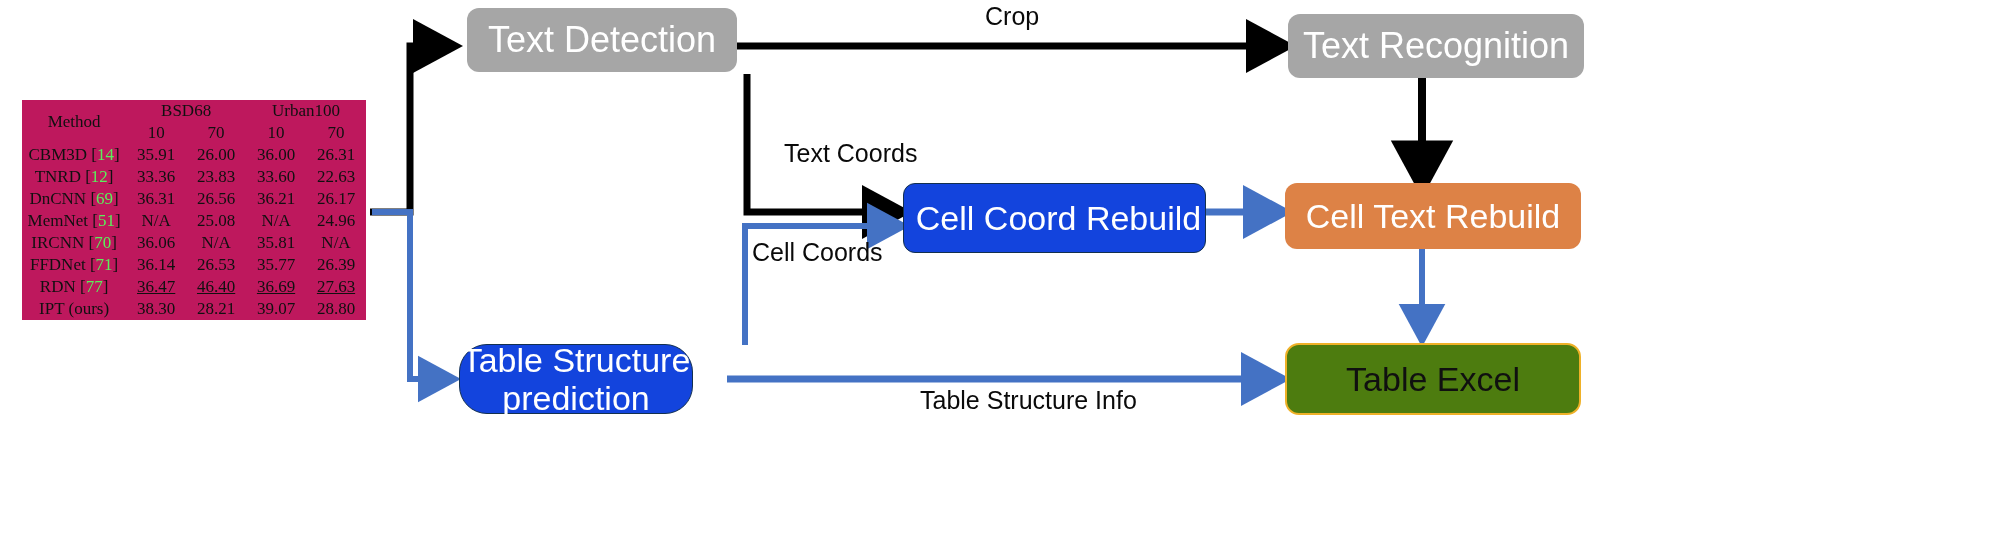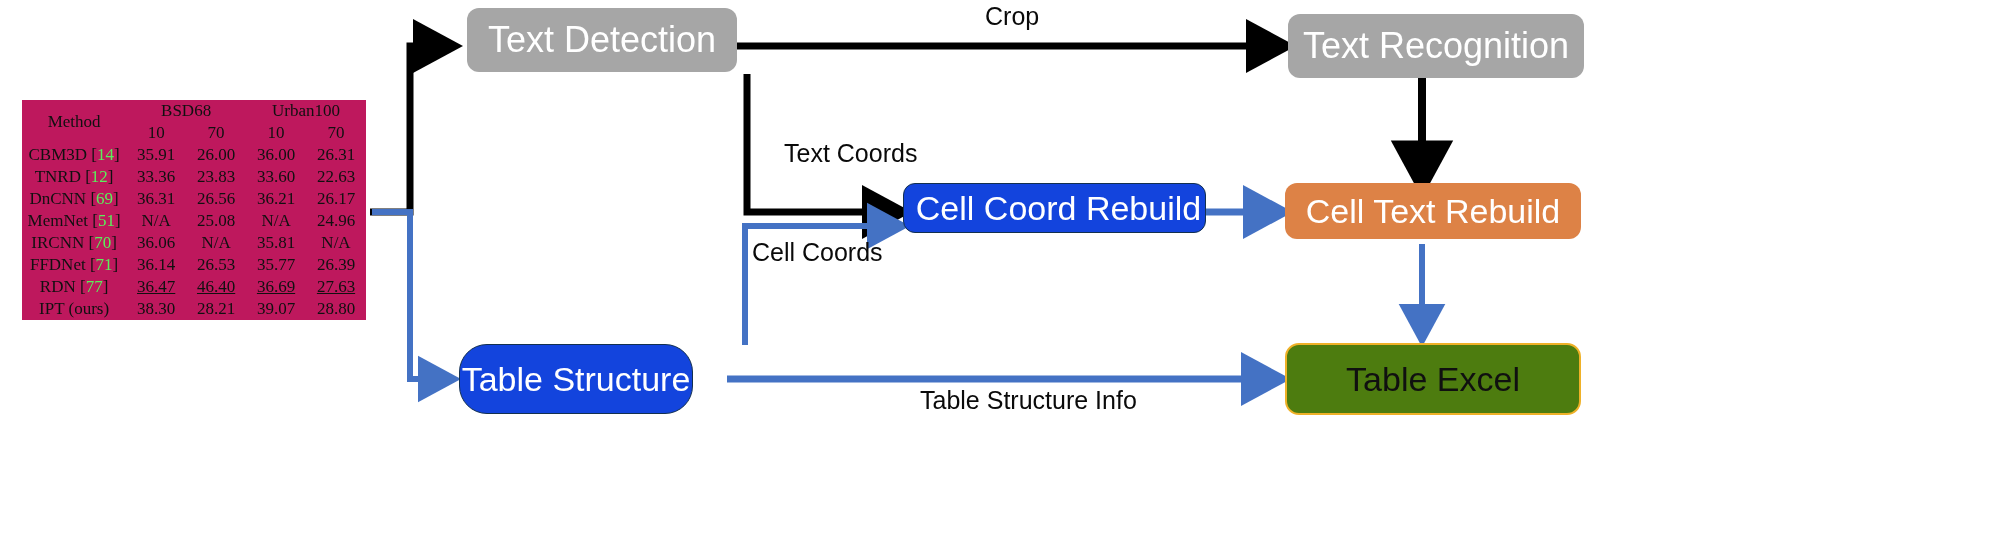--- a/index.html
+++ b/index.html
@@ -235,30 +235,31 @@
   </div>
 
   <div class="node node-gray" style="left:457px; top:8px; width:270px; height:64px;margin-left:10px;">
     <span>Text Detection</span>
   </div>
 
   <div class="node node-gray" style="left:1288px; top:14px; width:296px; height:64px;">
     <span>Text Recognition</span>
   </div>
 
-  <div class="node node-blue" style="left:903px; top:183px; width:303px; height:50px;padding-left:8px;">
+  <div class="node node-blue" style="left:903px; top:183px; width:303px; height:70px;padding-left:8px;">
     <span>Cell Coord Rebuild</span>
   </div>
 
-  <div class="node node-orange" style="left:1285px; top:183px; width:296px; height:56px;">
+  <div class="node node-orange" style="left:1285px; top:183px; width:296px; height:66px;">
     <span>Cell Text Rebuild</span>
   </div>
 
   <div class="node node-blue" style="left:459px; top:344px; width:234px; height:70px; flex-direction:column;border-radius:28px;">
     <span>Table Structure</span>
+    <span>prediction</span>
   </div>
 
   <div class="node node-outline" style="left:1285px; top:343px; width:296px; height:72px;">
     <span>Table Excel</span>
   </div>
 
   <div class="edge-label" style="left:985px; top:2px;">Crop</div>
 
   <div class="edge-label" style="left:752px; top:139px;padding-left:32px;">Text Coords</div>
 

